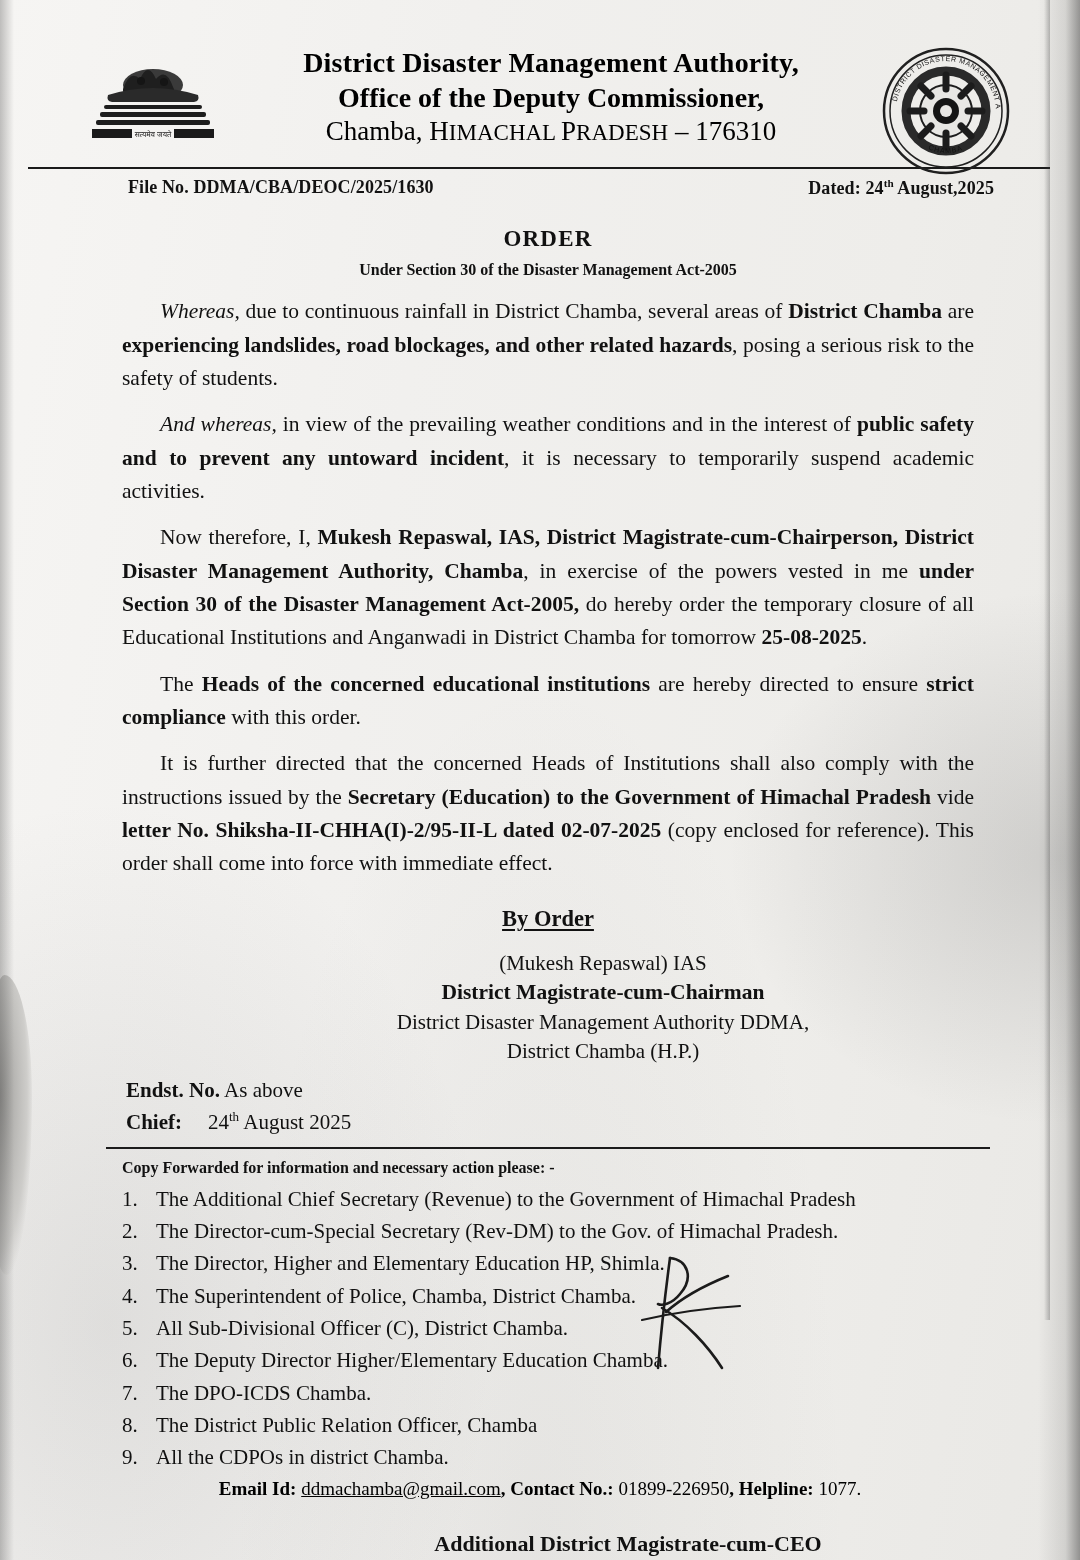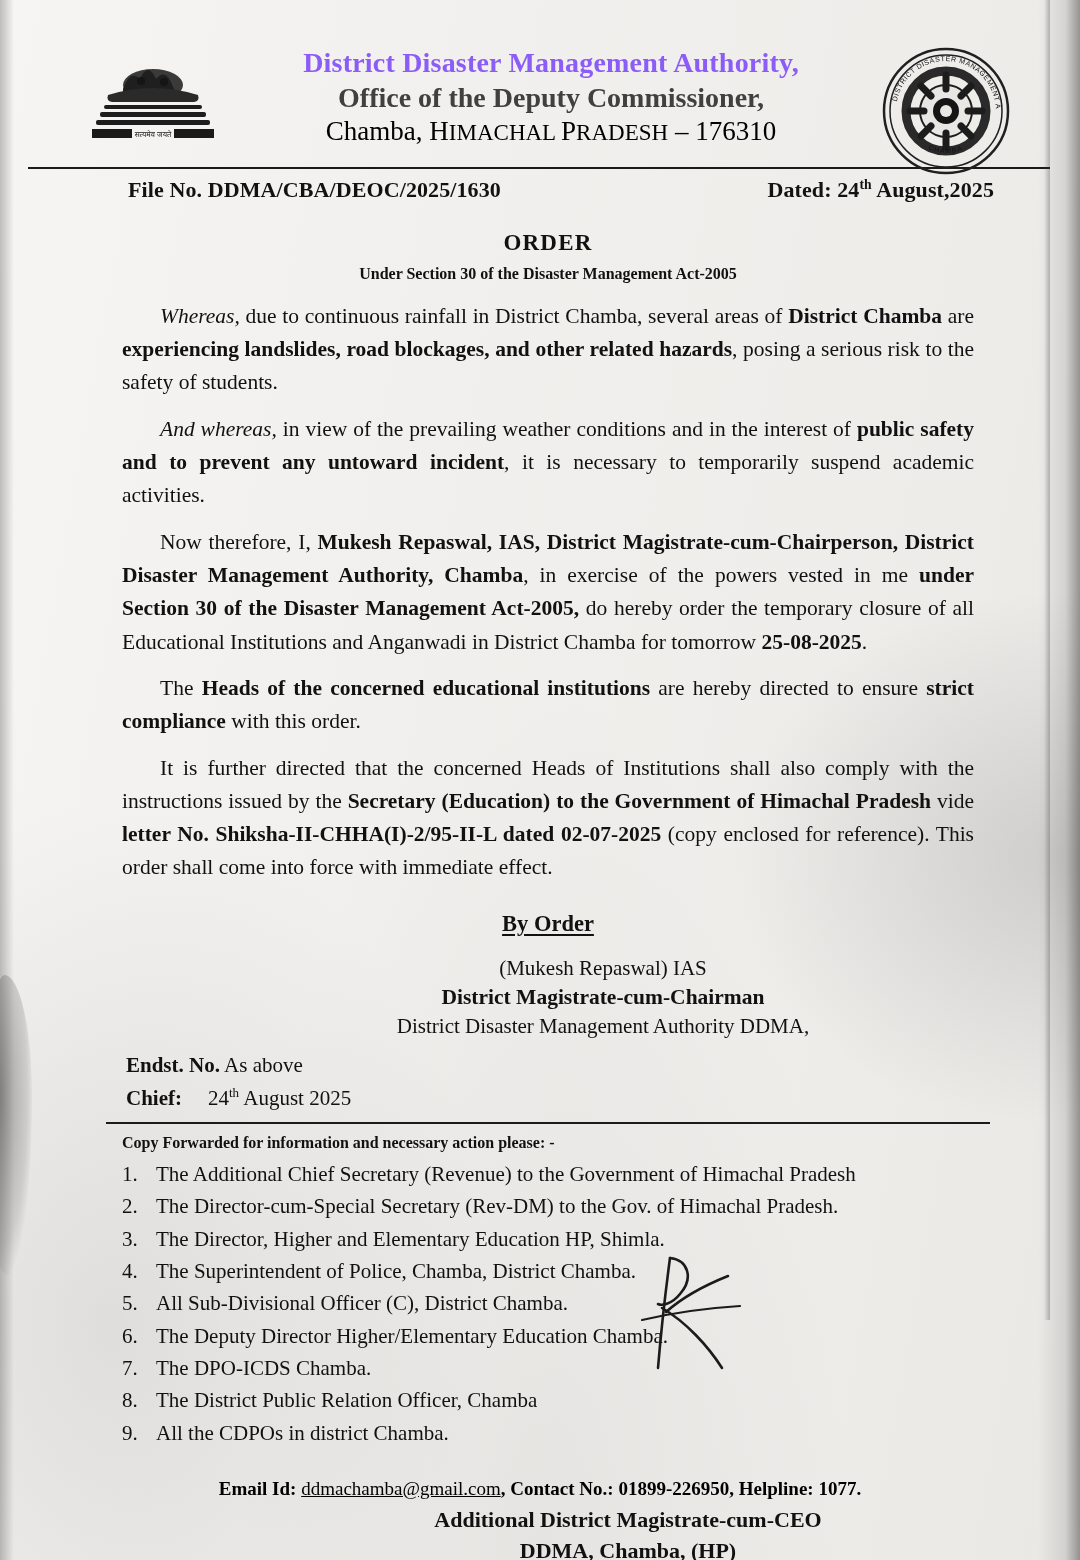--- a/index.html
+++ b/index.html
@@ -76,46 +76,46 @@
     width: 132px; height: 132px;
   }
   .head-lines {
     text-align: center;
     padding-left: 10px;
   }
   .hl1 {
     font-size: 28px;
     font-weight: bold;
     letter-spacing: .2px;
-    color: #8b5cf6;
+    color: #000000;
     line-height: 1.25;
   }
   .hl2 {
     font-size: 28px;
     font-weight: bold;
-    color: #404040;
+    color: #000000;
     line-height: 1.25;
   }
   .hl3 {
     font-size: 27px;
     color: #000000;
     line-height: 1.25;
   }
   .smallcaps {
     font-size: 23px;
   }
   .rule {
     margin: 2px 30px 0 28px;
     border-top: 2.5px solid #1a1a1a;
   }
   .fileline {
     display: flex;
     justify-content: space-between;
     margin: 8px 86px 0 128px;
-    font-size: 22px;
+    font-size: 18px;
     font-weight: bold;
     color: #121212;
     letter-spacing: .1px;
   }
   sup { font-size: .62em; }
 
   
   .body-area {
     margin: 22px 106px 0 122px;
     font-size: 21.5px;
@@ -209,21 +209,21 @@
   }
   .email-line {
     position: absolute;
     left: 0; right: 0;
     top: 1478px;
     text-align: center;
     font-size: 19px;
     font-weight: bold;
   }
   .email-line .ul { text-decoration: underline; font-weight: normal; }
-  .email-line .nm { font-weight: bold; }
+  .email-line .nm { font-weight: normal; }
 </style>
 </head>
 <body>
 
 <div class="page">
   <div class="paper-bg"></div>
   <div class="blob"></div>
 
   <div class="content">
 
@@ -325,20 +325,21 @@
       <p class="para">
         <span>It is further directed that the concerned Heads of Institutions shall also comply with the instructions issued by the </span><span class="bd">Secretary (Education) to the Government of Himachal Pradesh</span><span> vide </span><span class="bd">letter No. Shiksha-II-CHHA(I)-2/95-II-L dated 02-07-2025</span><span> (copy enclosed for reference). This order shall come into force with immediate effect.</span>
       </p>
 
       <div class="byorder">By Order</div>
 
       <div class="sign-block">
         <div>(Mukesh Repaswal) IAS</div>
         <div class="b">District Magistrate-cum-Chairman</div>
         <div>District Disaster Management Authority DDMA,</div>
+        <div>District Chamba (H.P.)</div>
       </div>
 
       <div class="endst-row">
         <div class="endst-left">
           <span class="bd">Endst. No.</span><span> As above</span>
         </div>
         <div class="endst-right">
           <span class="bd">Chief:</span>
           <span><span>24</span><sup>th</sup><span> August 2025</span></span>
         </div>

